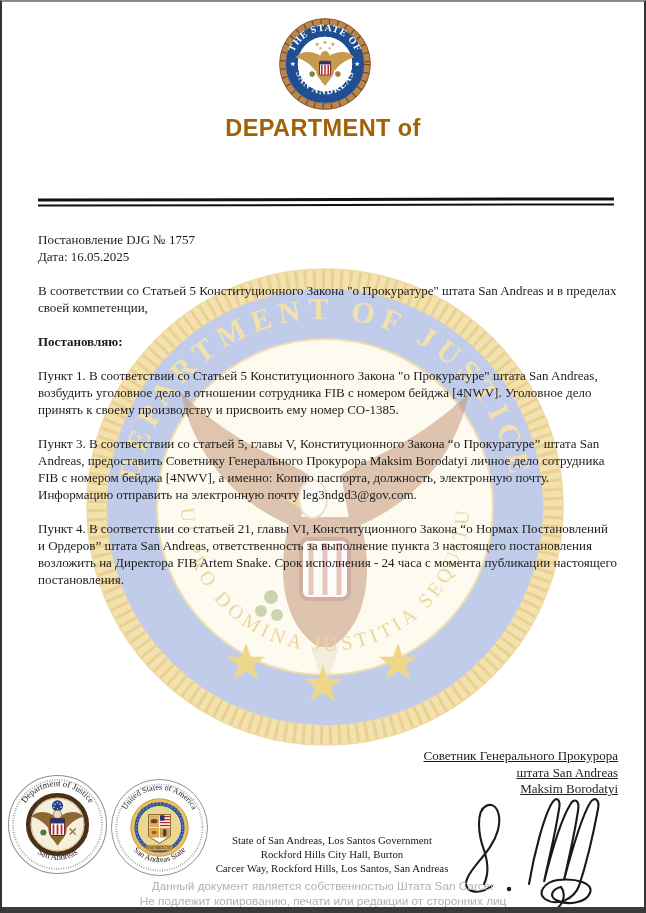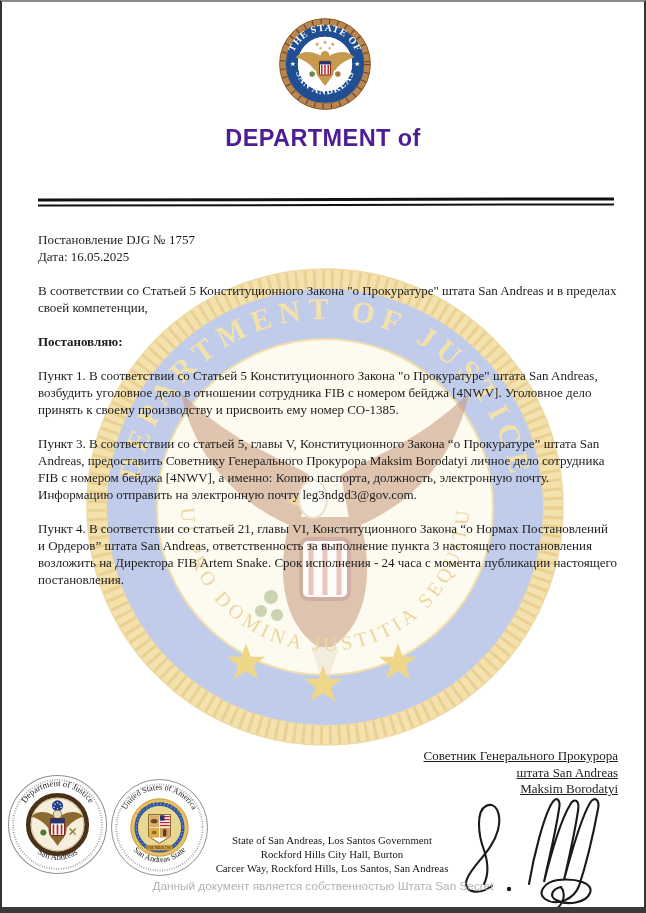--- a/index.html
+++ b/index.html
@@ -12,23 +12,23 @@
     border-left:2px solid #333333;
     border-right:2px solid #333333;
     border-bottom:6px solid #3a3a3a;
     overflow:hidden;
     font-family:"Liberation Serif", serif;
     color:#1c1c1c;
   }
   .wm{position:absolute;left:83px;top:265px;width:480px;height:480px;z-index:0;pointer-events:none;}
   .content{position:absolute;inset:0;z-index:1;}
   .top-seal{position:absolute;left:277px;top:16px;width:92px;height:92px;}
-  .doc-title{position:absolute;left:0;top:123px;width:100%;text-align:center;
+  .doc-title{position:absolute;left:0;top:113px;width:100%;text-align:center;
     font-family:"Liberation Sans", sans-serif;font-weight:bold;font-size:23.5px;
-    line-height:27px;letter-spacing:0.4px;color:#4c1d95;}
+    line-height:27px;letter-spacing:0.4px;color:#a16207;}
   .divider{position:absolute;left:36px;top:196px;width:576px;transform:rotate(-0.12deg);}
   .divider .l1{height:3px;background:#111;}
   .divider .l2{height:2px;background:#111;margin-top:3px;}
   .body-text{position:absolute;left:36px;top:229px;width:580px;font-size:13px;line-height:17px;}
   .body-text p{margin:17px 0 0 0;}
   .body-text p:first-child{margin-top:0;}
   .bold{font-weight:bold;}
   .sig-block{position:absolute;right:26px;top:746px;text-align:right;font-size:13px;line-height:16.5px;text-decoration:underline;}
   .sig-svg{position:absolute;right:8px;top:792px;width:202px;height:118px;}
   .seal-a{position:absolute;left:5px;top:772px;width:101px;height:101px;}
@@ -252,17 +252,18 @@
       <text x="50" y="71.8" font-size="3.4" font-weight="bold" fill="#5a3a10" text-anchor="middle">FOUNDED 1781</text>
     </svg>
 
     <div class="address">
       <div>State of San Andreas, Los Santos Government</div>
       <div>Rockford Hills City Hall, Burton</div>
       <div>Carcer Way, Rockford Hills, Los Santos, San Andreas</div>
     </div>
 
     <div class="footer">
-      <div>Данный документ является собственностью Штата San Secret</div>
+      <div>Данный документ является собственностью Штата San Carcer</div>
+      <div>Не подлежит копированию, печати или редакции от сторонних лиц</div>
     </div>
 
   </div>
 </div>
 
 </body></html>

